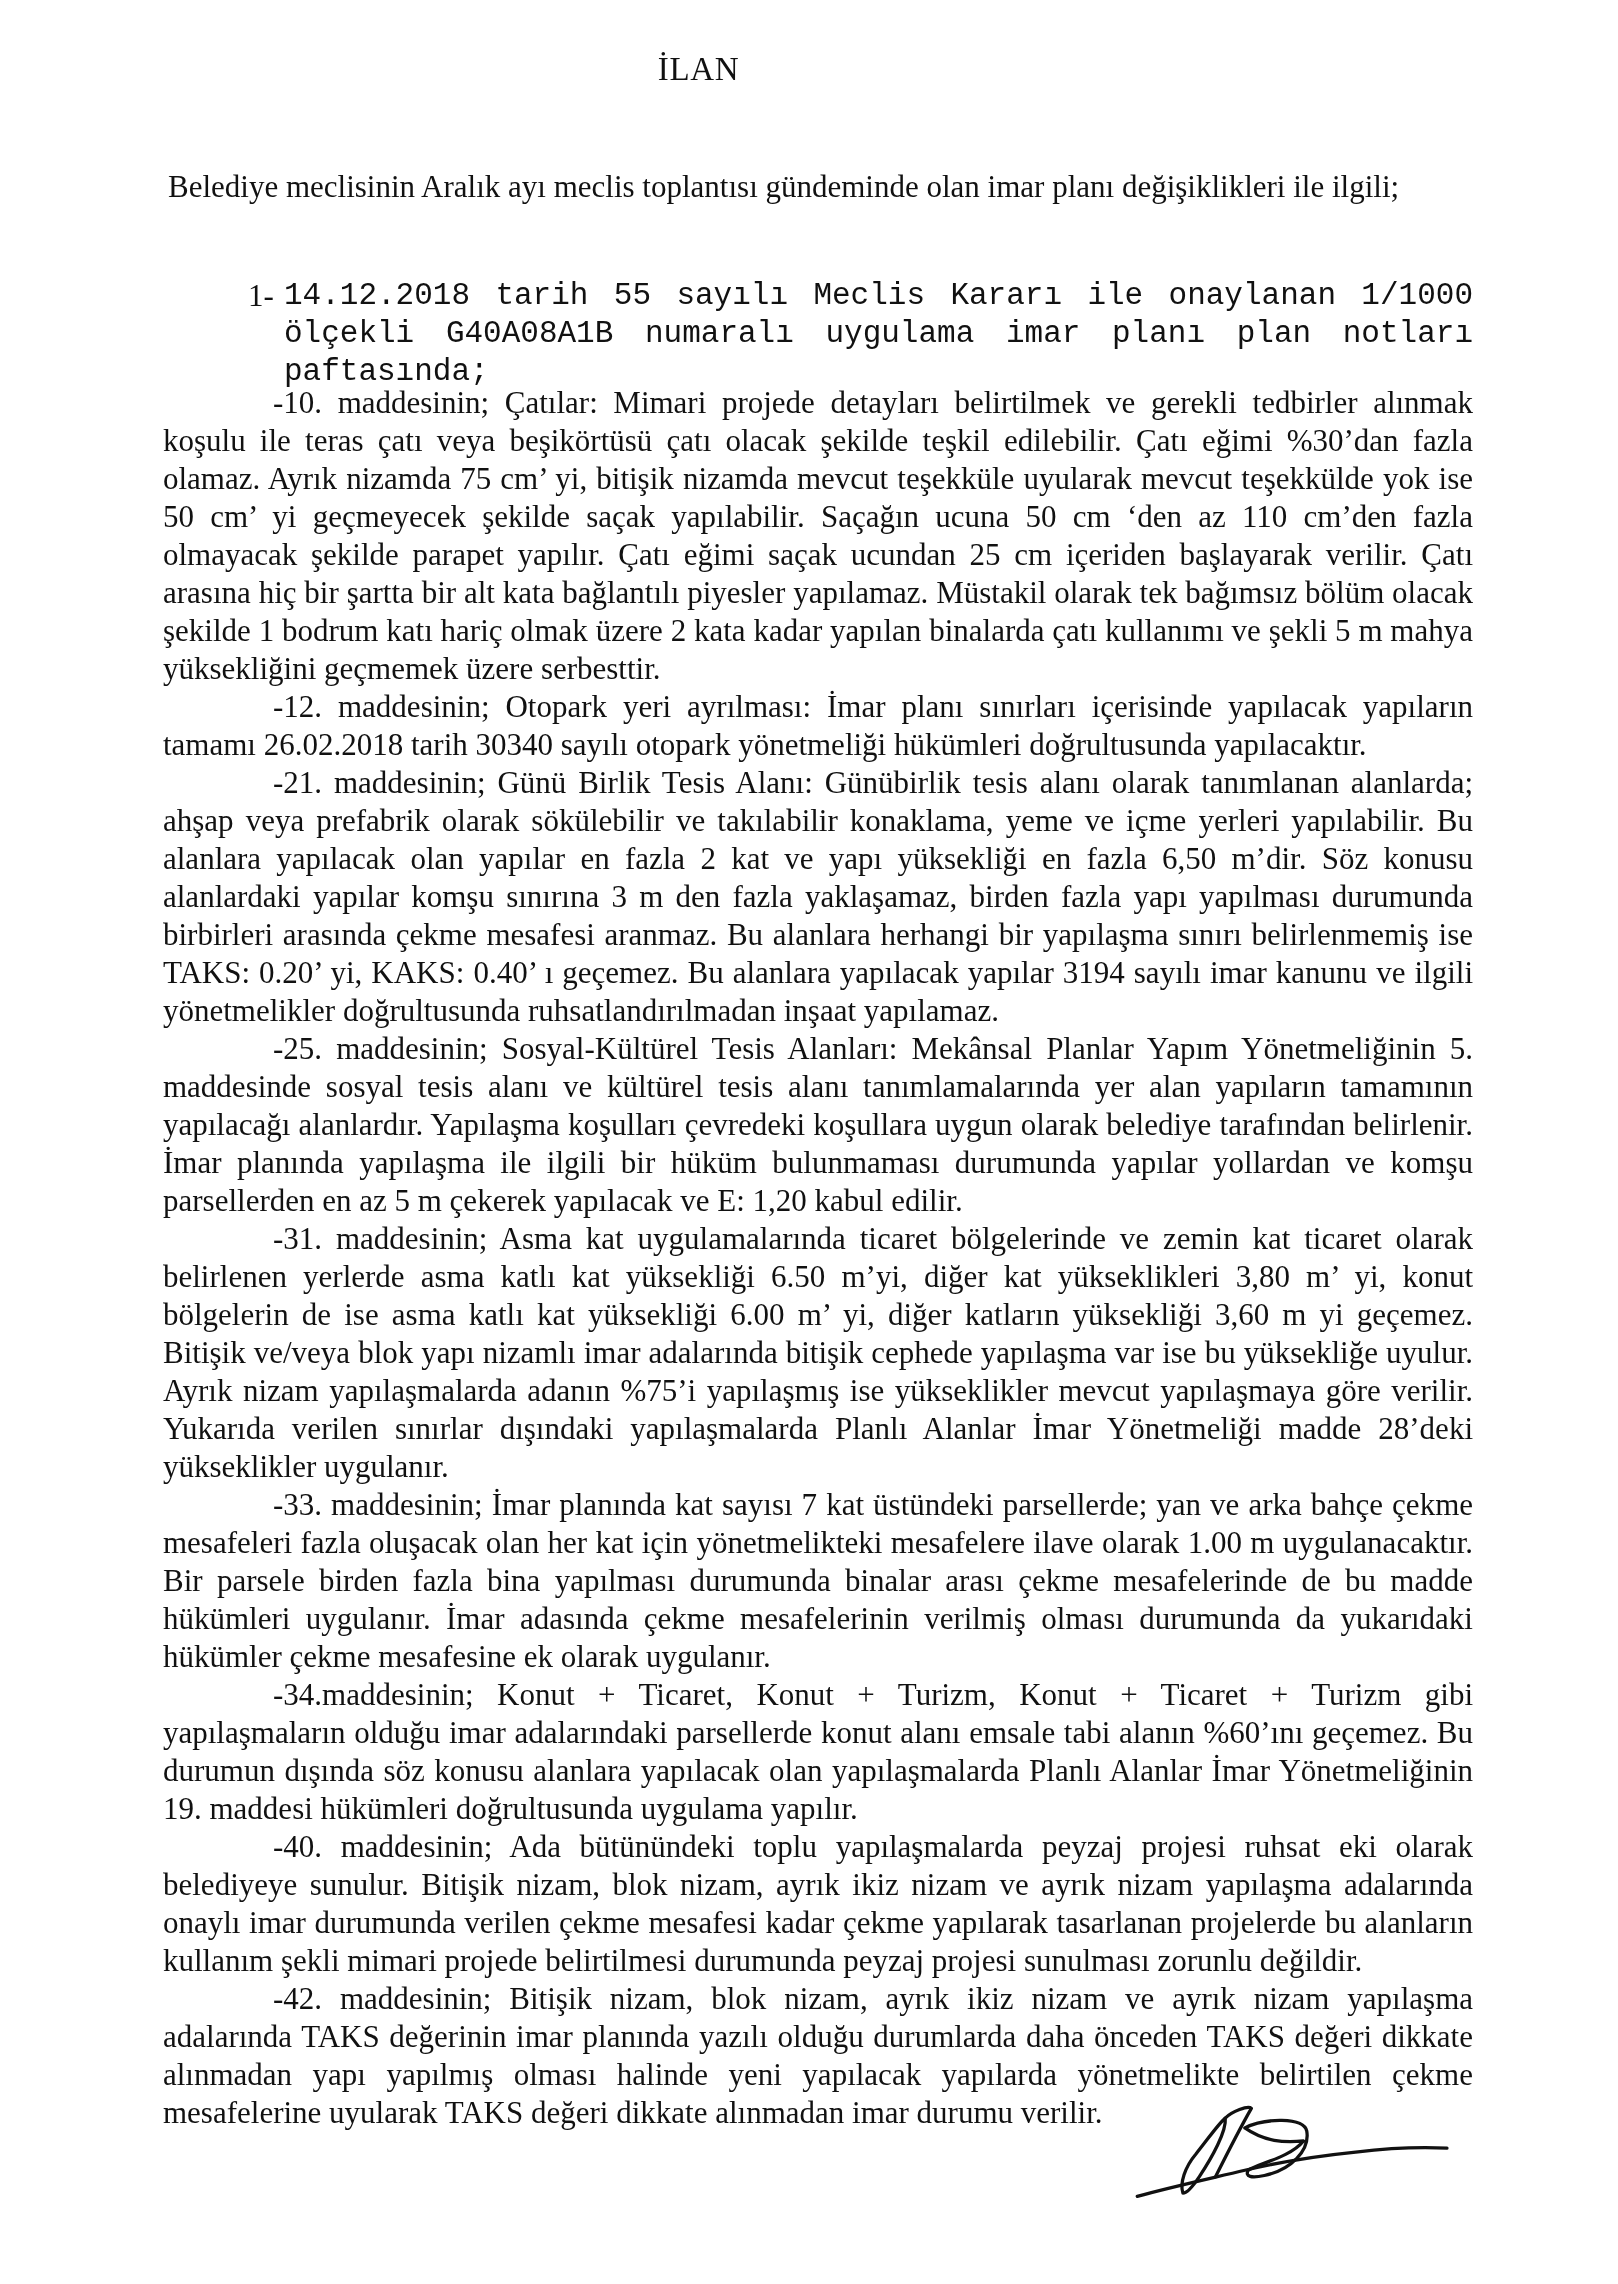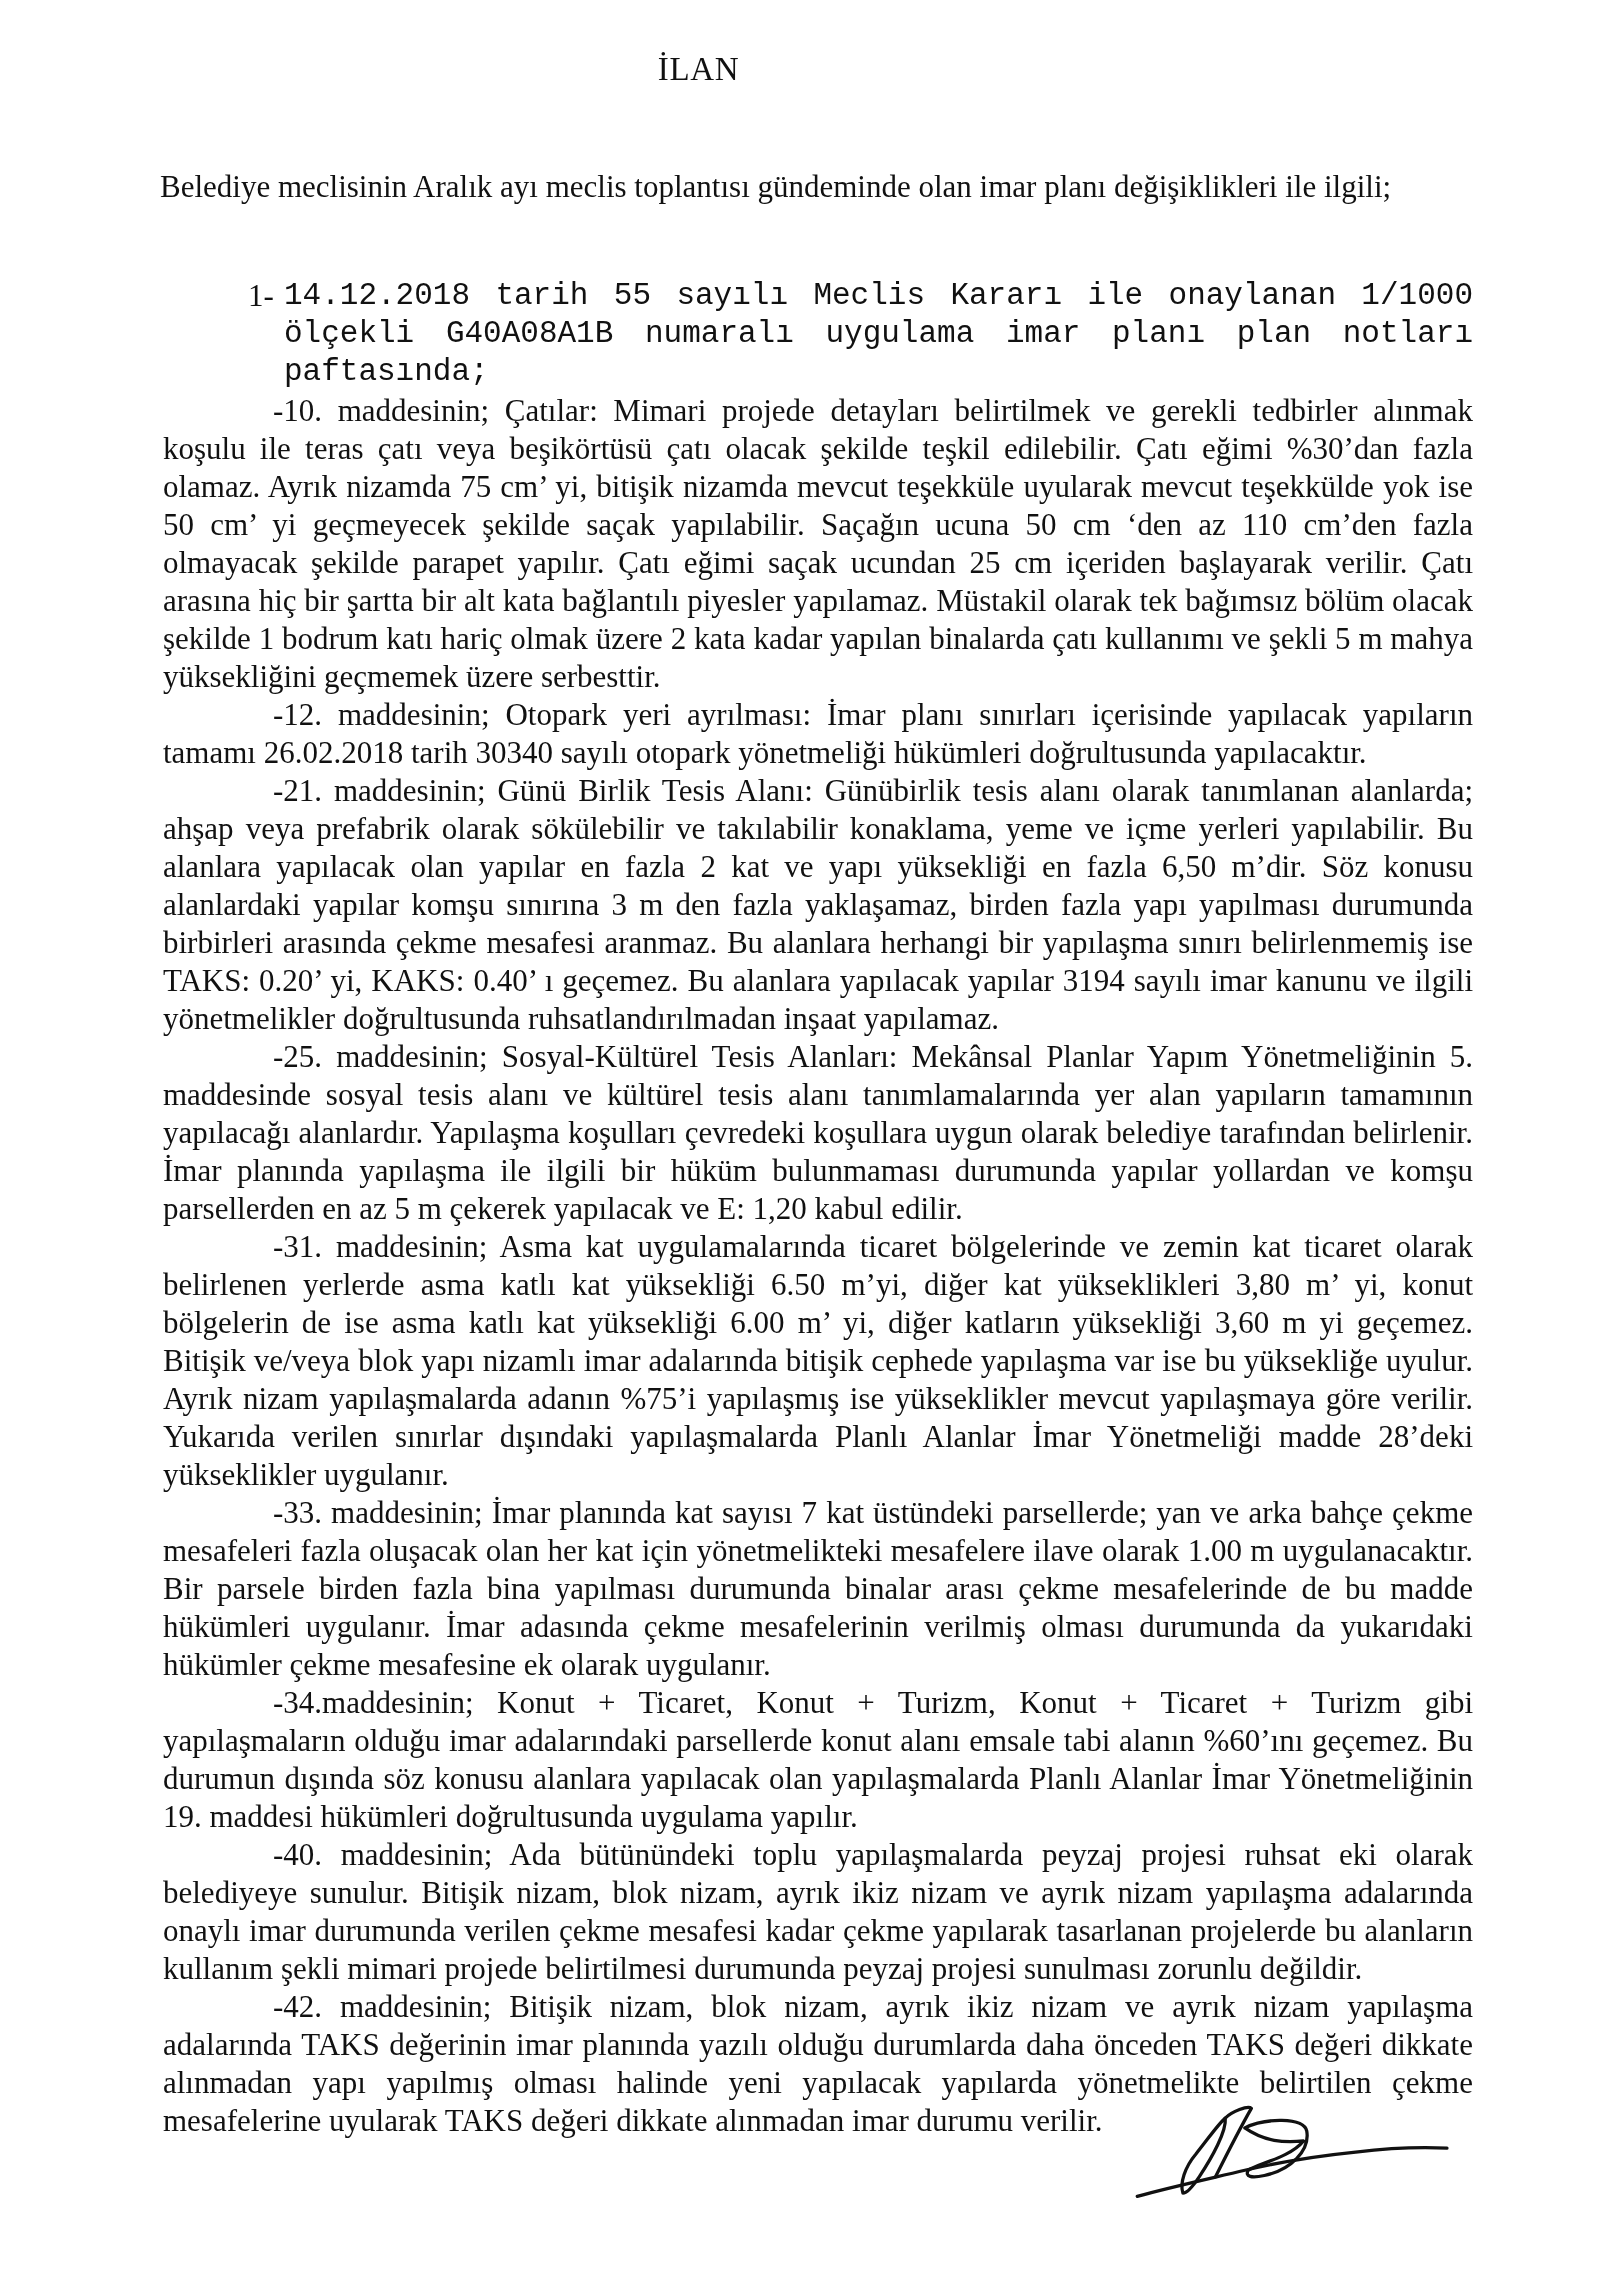--- a/index.html
+++ b/index.html
@@ -6,31 +6,31 @@
   body {
     width: 1618px; height: 2284px; position: relative; overflow: hidden;
     font-family: "Liberation Serif", "DejaVu Serif", serif;
     color: #111111;
   }
   .title {
     position: absolute; top: 51px; left: 0; width: 1397px;
     text-align: center; font-size: 33px; letter-spacing: 0.7px;
   }
   .intro {
-    position: absolute; top: 168px; left: 160px; width: 1304px;
+    position: absolute; top: 168px; left: 168px; width: 1304px;
     font-size: 31px; line-height: 38px; white-space: nowrap;
   }
   .item1 {
     position: absolute; top: 277px; left: 248px; width: 1225px;
     font-size: 31px; line-height: 38px;
   }
   .item1 .num { position: absolute; left: 0; top: 0; }
   .item1 .txt { margin-left: 36px; text-align: justify; text-align-last: left; font-family: Liberation Mono, monospace; }
   .body {
-    position: absolute; top: 392px; left: 163px; width: 1310px;
+    position: absolute; top: 384px; left: 163px; width: 1310px;
     font-size: 31px; line-height: 38px;
   }
   .para { text-align: justify; margin: 0; text-indent: 110px; }
   .signature { position: absolute; left: 1134px; top: 2105px; width: 326px; height: 111px; }
 </style>
 </head>
 <body>
 
 <div class="title">İLAN</div>
 

